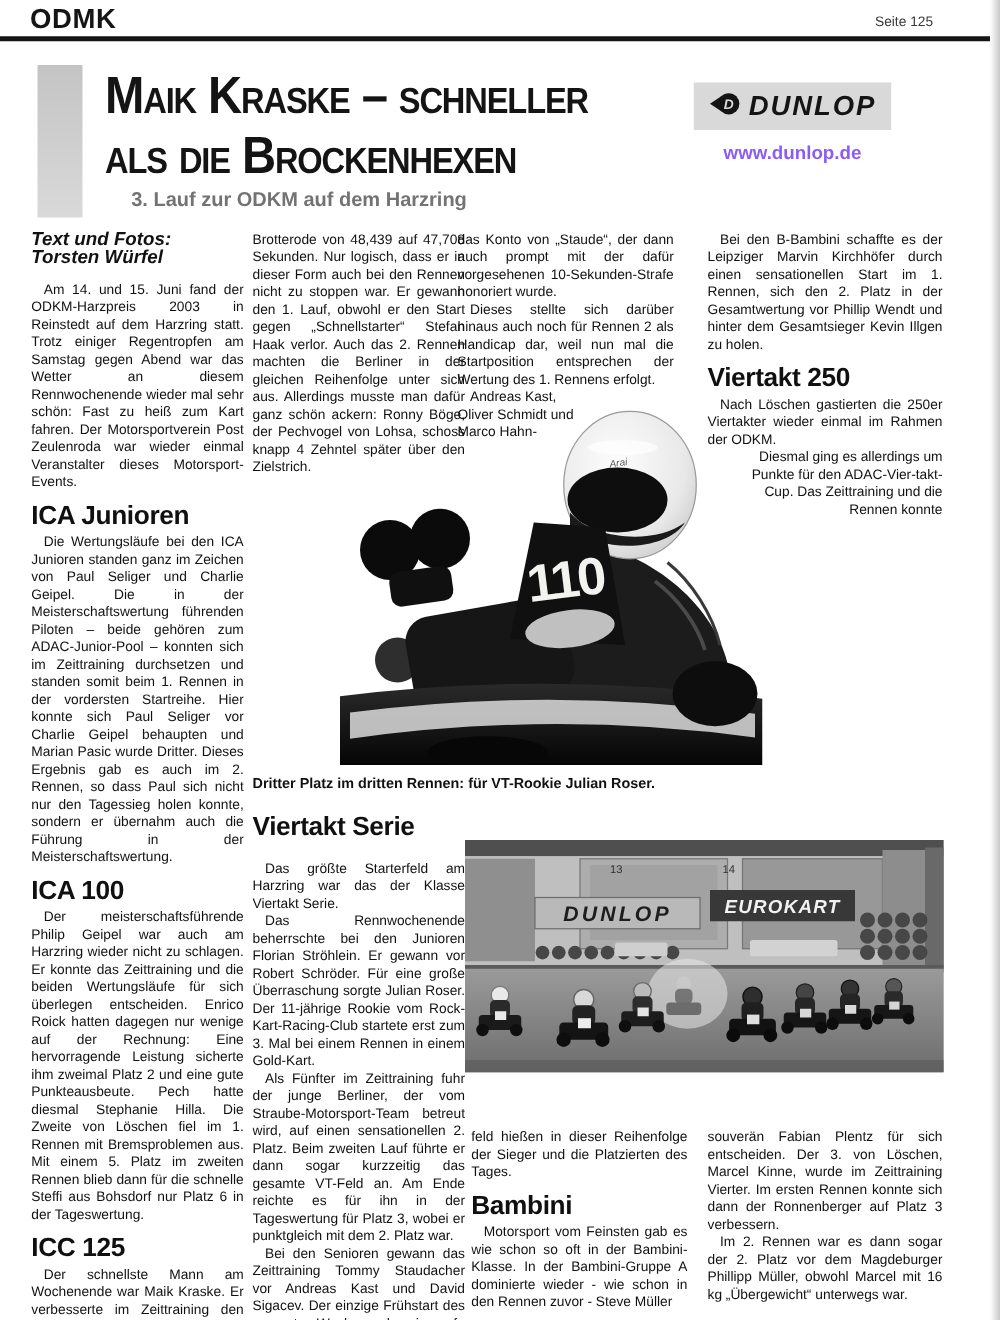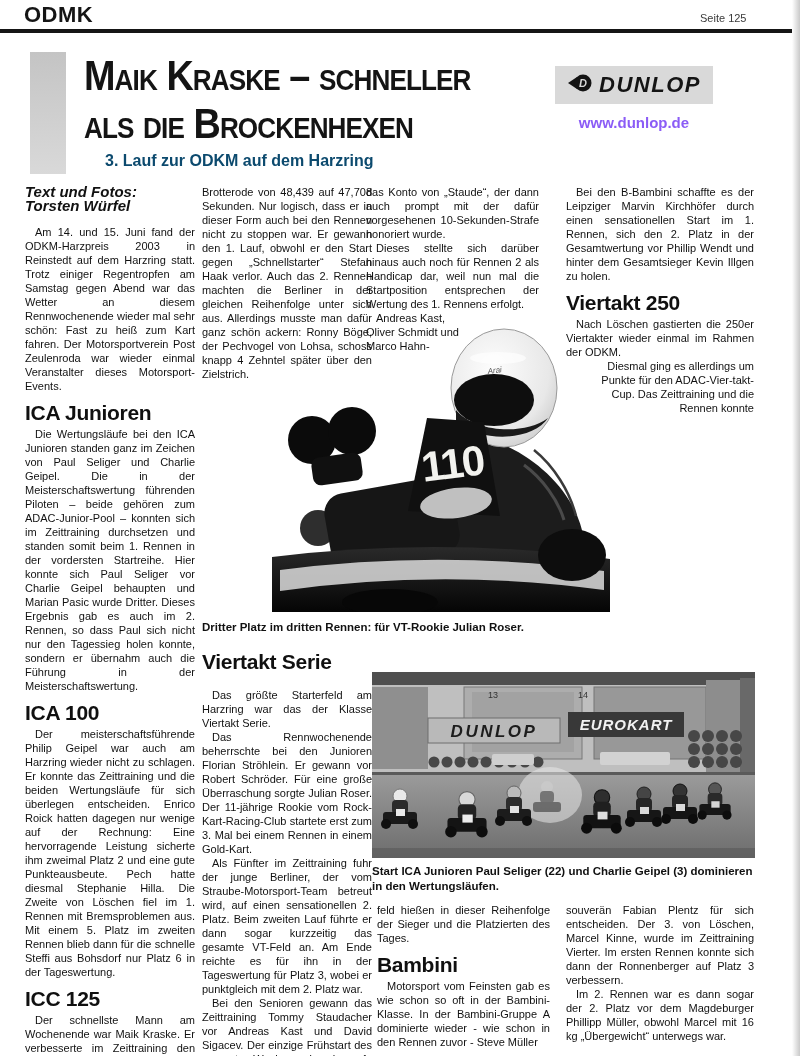--- a/index.html
+++ b/index.html
@@ -16,21 +16,21 @@
   .rule{left:0;top:29px;width:794px;height:4px;background:#151515;}
   .edge-right{left:792px;top:0;width:8px;height:1056px;background:linear-gradient(90deg,#ffffff,#c9c9c9);}
   
   .graybar{left:30px;top:52px;width:36px;height:122px;background:linear-gradient(180deg,#c4c4c4,#d9d9d9);}
   .title{
     left:84px;top:52px;width:520px;margin:0;
     font-size:42px;line-height:48px;font-weight:700;color:#141414;
     font-variant:small-caps;letter-spacing:-1px;
     transform:scaleX(.9);transform-origin:0 0;white-space:nowrap;
   }
-  .subtitle{left:105px;top:152px;font-size:16px;font-weight:700;color:#0c4a6e;}
+  .subtitle{left:105px;top:152px;font-size:16px;font-weight:700;color:#737373;}
   
   .dunlop-box{
     left:555px;top:66px;width:158px;height:38px;background:#d9d9d9;
     display:flex;align-items:center;justify-content:center;gap:6px;
   }
   .dunlop-brand{font-size:22px;font-weight:800;font-style:italic;letter-spacing:1.5px;color:#141414;}
   .dunlop-url{left:553px;top:114px;width:162px;text-align:center;font-size:15px;font-weight:700;color:#8b5cf6;}
   
   .col{font-size:11px;line-height:14px;text-align:justify;hyphens:auto;-webkit-hyphens:auto;}
   .p{margin:0;}
@@ -268,21 +268,20 @@
             <rect x="-8" y="-12" width="16" height="14" rx="4" fill="#2a2a2a"></rect>
             <rect x="-17" y="0" width="34" height="12" rx="3" fill="#171717"></rect>
             <circle cx="-14" cy="12" r="5" fill="#0d0d0d"></circle>
             <circle cx="13" cy="12" r="5" fill="#0d0d0d"></circle>
             <rect x="-4" y="-3" width="9" height="7" fill="#d5d5d5"></rect>
         </g>
       </g>
     </svg>
   </div>
 
-  <div class="abs caption" style="left:372px;top:864px;width:392px;"><span>Start ICA Junioren Paul Seliger (22) und Charlie Geipel (3) dominieren</span><br><span>in den Wertungsläufen.</span></div>
 
   <div class="abs col clip" style="left:377px;top:903px;width:173px;height:153px;">
     <p class="p">feld hießen in dieser Reihenfolge der Sieger und die Platzierten des Tages.</p>
     <h2 class="h2">Bambini</h2>
     <p class="p ind">Motorsport vom Feinsten gab es wie schon so oft in der Bambini-Klasse. In der Bambini-Gruppe A dominierte wieder - wie schon in den Rennen zuvor - Steve Müller</p>
   </div>
 
   <div class="abs col clip" style="left:566px;top:903px;width:188px;height:153px;">
     <p class="p">souverän Fabian Plentz für sich entscheiden. Der 3. von Löschen, Marcel Kinne, wurde im Zeittraining Vierter. Im ersten Rennen konnte sich dann der Ronnenberger auf Platz 3 verbessern.</p>
     <p class="p ind">Im 2. Rennen war es dann sogar der 2. Platz vor dem Magdeburger Phillipp Müller, obwohl Marcel mit 16 kg „Übergewicht“ unterwegs war.</p>

